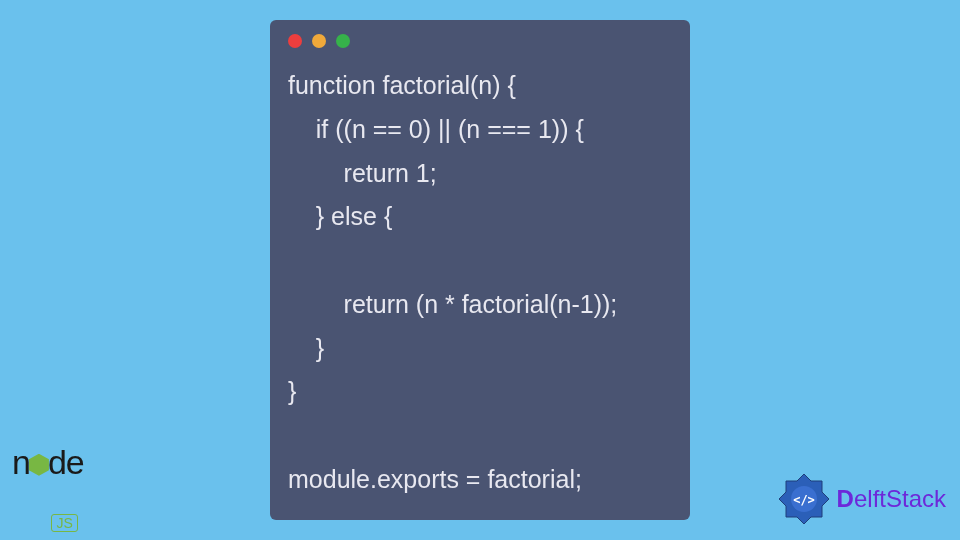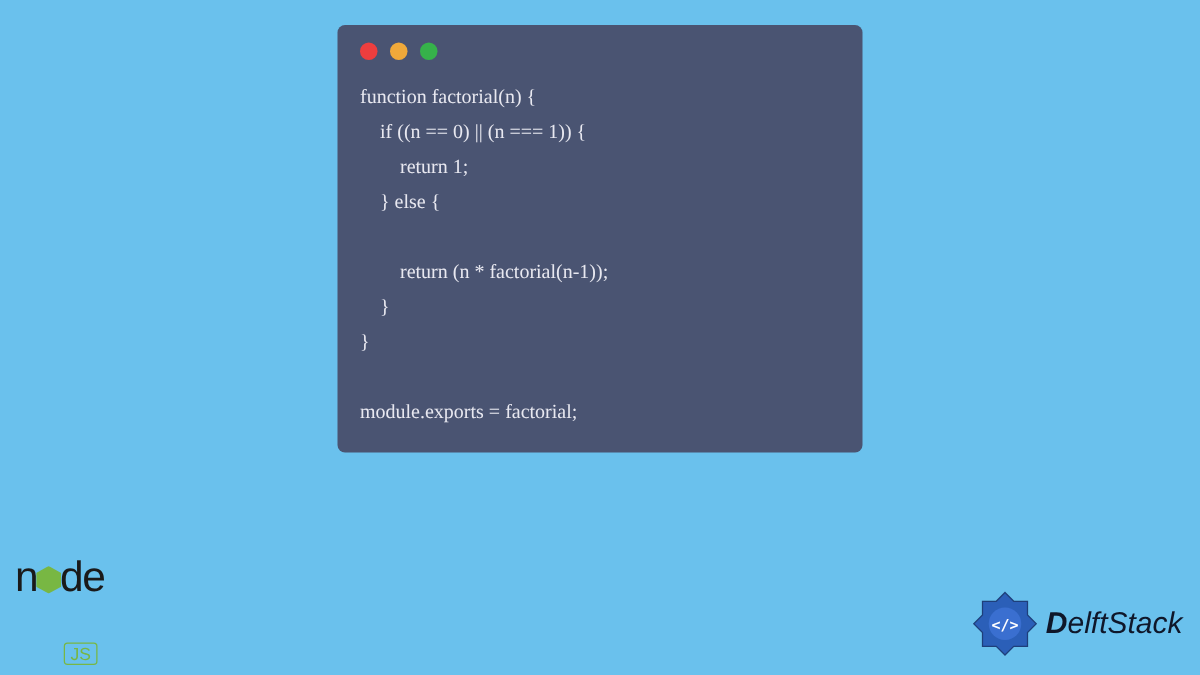--- a/index.html
+++ b/index.html
@@ -28,22 +28,22 @@
   .dot {
     width: 14px;
     height: 14px;
     border-radius: 50%;
   }
   .dot-red { background: #ed3e3e; }
   .dot-yellow { background: #f0a93a; }
   .dot-green { background: #36b24a; }
   .code-block {
     color: #e8e8f0;
-    font-family: Liberation Serif, serif;
-    font-size: 16px;
+    font-family: Liberation Sans, sans-serif;
+    font-size: 25px;
     line-height: 1.75;
     white-space: pre;
   }
   .nodejs-logo {
     position: absolute;
     bottom: 8px;
     left: 12px;
     display: flex;
     flex-direction: column;
     align-items: center;
@@ -87,22 +87,21 @@
     width: 54px;
     height: 54px;
     position: relative;
     display: flex;
     align-items: center;
     justify-content: center;
   }
   .delft-badge svg { width: 54px; height: 54px; }
   .delft-text {
     font-size: 24px;
-    color: #0f172a;
-    font-style: italic;
+    color: #6d28d9;
   }
   .delft-text .d { font-weight: 700; }
   .delft-text .rest { font-weight: 400; }
 </style>
 </head>
 <body>
 
 <div class="code-window">
   <div class="window-controls">
     <span class="dot dot-red"></span>

